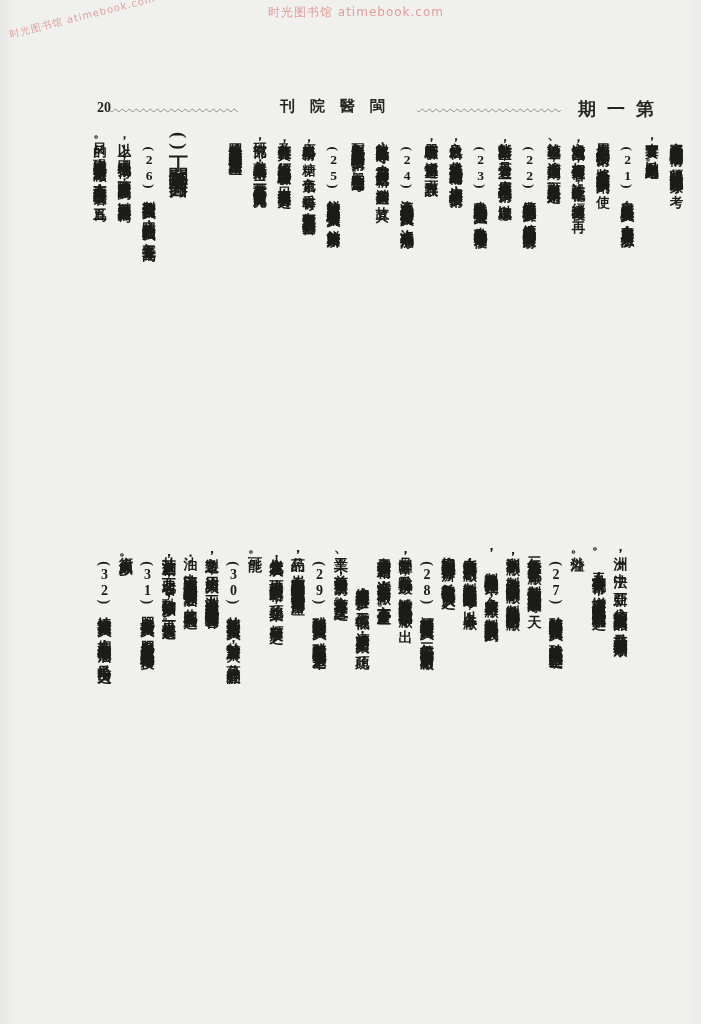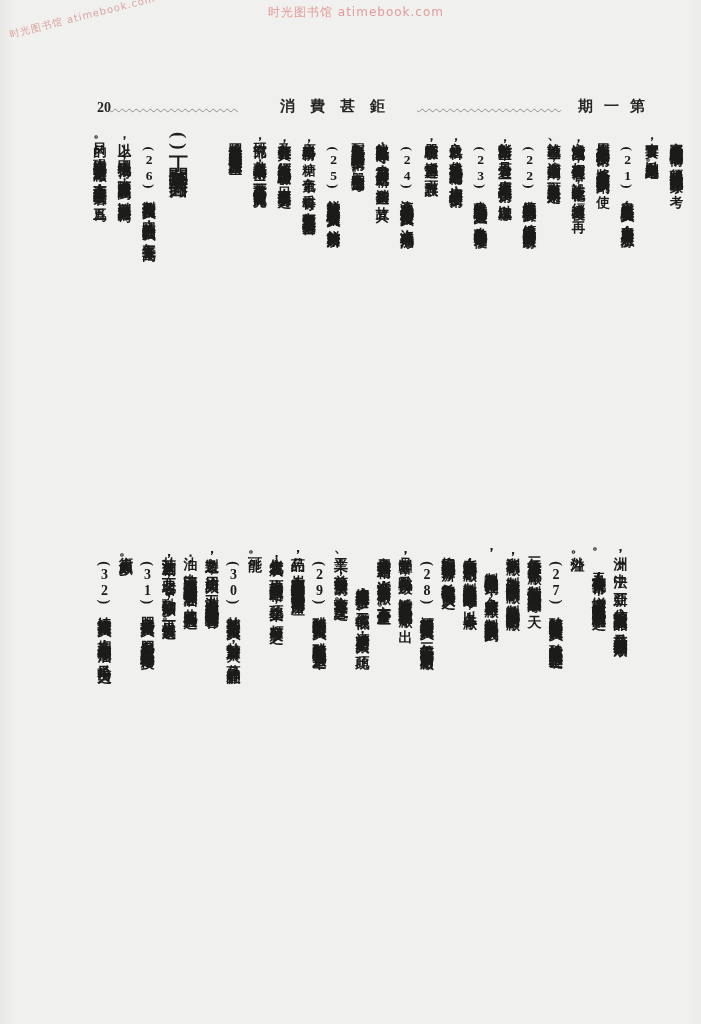--- a/index.html
+++ b/index.html
@@ -20,21 +20,21 @@
   .header{position:absolute;top:96px;left:0;width:100%;height:24px;color:#262624;}
   .pagenum{position:absolute;left:88px;top:4px;font-size:14px;font-weight:bold;margin-left:9px;}
   .wavy{
     position:absolute;top:3px;font-size:9px;letter-spacing:1px;color:transparent;
     text-decoration:underline;text-decoration-style:wavy;
     text-decoration-color:#8f8f8d;text-decoration-thickness:1px;white-space:nowrap;text-align:center;
   }
   .wavy1{left:110px;}
   .wavy2{left:417px;}
   .title{position:absolute;left:280px;top:1px;font-size:15px;font-weight:bold;letter-spacing:15px;white-space:nowrap;}
-  .issue{position:absolute;left:578px;top:1px;font-size:15px;font-weight:bold;letter-spacing:11px;white-space:nowrap;}
+  .issue{position:absolute;left:578px;top:1px;font-size:18px;font-weight:bold;letter-spacing:11px;white-space:nowrap;}
   .band{
     position:absolute;writing-mode:vertical-rl;text-orientation:mixed;
     color:#1c1c1a;font-weight:bold;line-height:1;overflow:visible;
   }
   .band1{top:132px;right:18px;height:402px;font-size:13.5px;letter-spacing:1px;}
   .band2{top:546px;right:74px;height:404px;font-size:14px;letter-spacing:1.2px;}
   .band1 .vcol{margin-block-end:11px;}
   .band2 .vcol{margin-block-end:7.5px;}
   .vcol{white-space:nowrap;}
   .vcol.heading{
@@ -47,21 +47,21 @@
 <body>
 
 <div class="page">
 
   <div class="watermark-top">时光图书馆 atimebook.com</div>
   <div class="watermark-side">时光图书馆 atimebook.com</div>
 
   <div class="header">
     <span class="pagenum">20</span>
     <span class="wavy wavy1">mmmmmmmmmmmmmmmm</span>
-    <span class="title">消費甚鉅</span>
+    <span class="title">刊院醫閩</span>
     <span class="wavy wavy2">mmmmmmmmmmmmmmmmmm</span>
     <span class="issue">期一第</span>
   </div>
 
   <div class="band band1">
       <div class="vcol">審殺案件或貨幣僞造事情，須聘任法醫與裁判化學專家，考</div>
       <div class="vcol">查事實，以爲判案之準繩。</div>
       <div class="vcol">　(<span class="num">21</span>)自來水廠水質檢驗人員　自來水廠所引用之水源，</div>
       <div class="vcol">應用衛生化學及細菌技術，將所含雜質或細菌加以葯劑，使</div>
       <div class="vcol">之澄淸滅菌，如含有硬性者，設法使之軟化，經濾過後，再</div>

